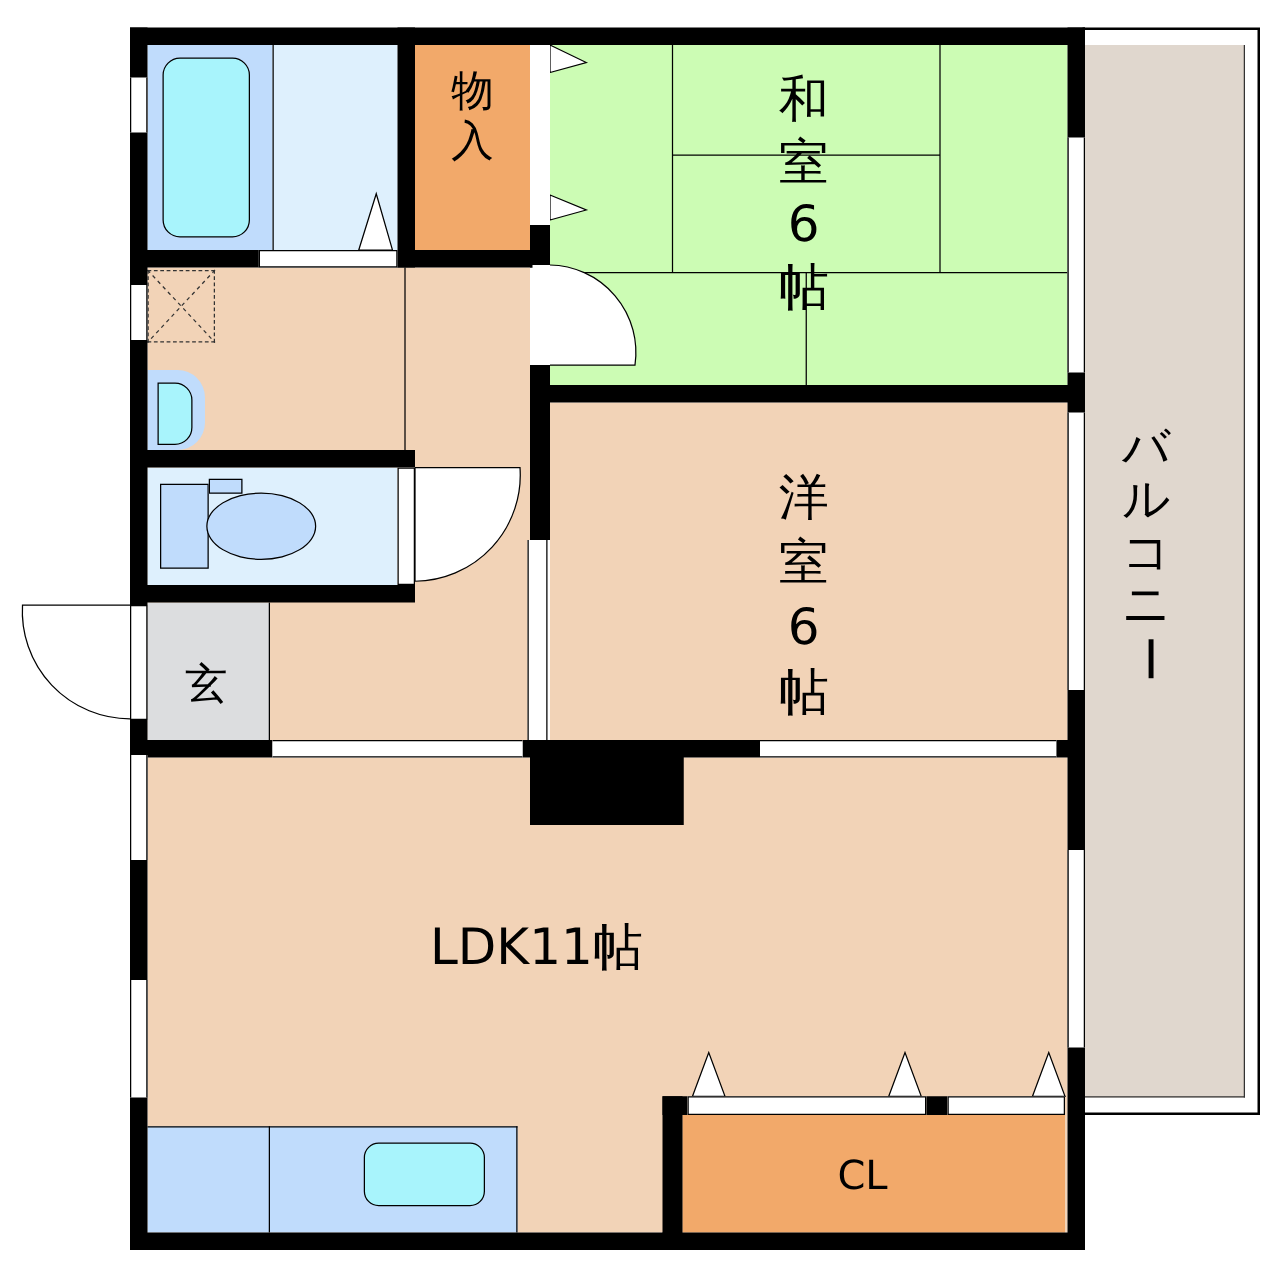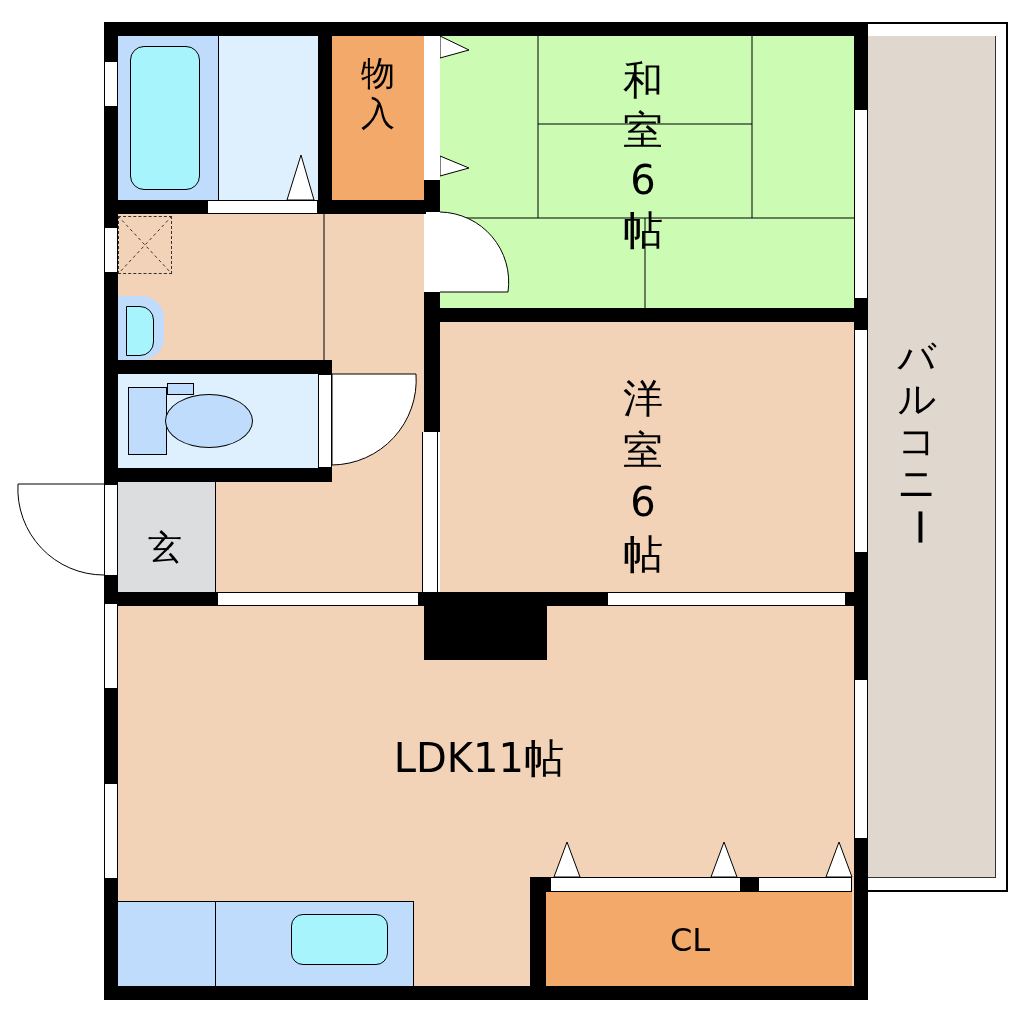--- a/index.html
+++ b/index.html
@@ -125,16 +125,16 @@
     <span style="height:52px;">洋</span>
     <span style="height:52px;">室</span>
     <span style="height:52px;">6</span>
     <span style="height:52px;">帖</span>
   </div>
   <div class="lbl vert" style="left:355px;top:56px;width:46px;font-size:34px;">
     <span style="height:40px;">物</span>
     <span style="height:40px;">入</span>
   </div>
   <div class="lbl" style="left:140px;top:530px;width:50px;font-size:34px;">玄</div>
-  <div class="lbl" style="left:330px;top:738px;width:220px;font-size:40px;text-align:right;padding-left:14px;">LDK11帖</div>
+  <div class="lbl" style="left:330px;top:738px;width:220px;font-size:40px;text-align:left;padding-left:14px;">LDK11帖</div>
   <div class="lbl" style="left:640px;top:924px;width:100px;font-size:32px;">CL</div>
 
 </div>
 
 </body></html>

